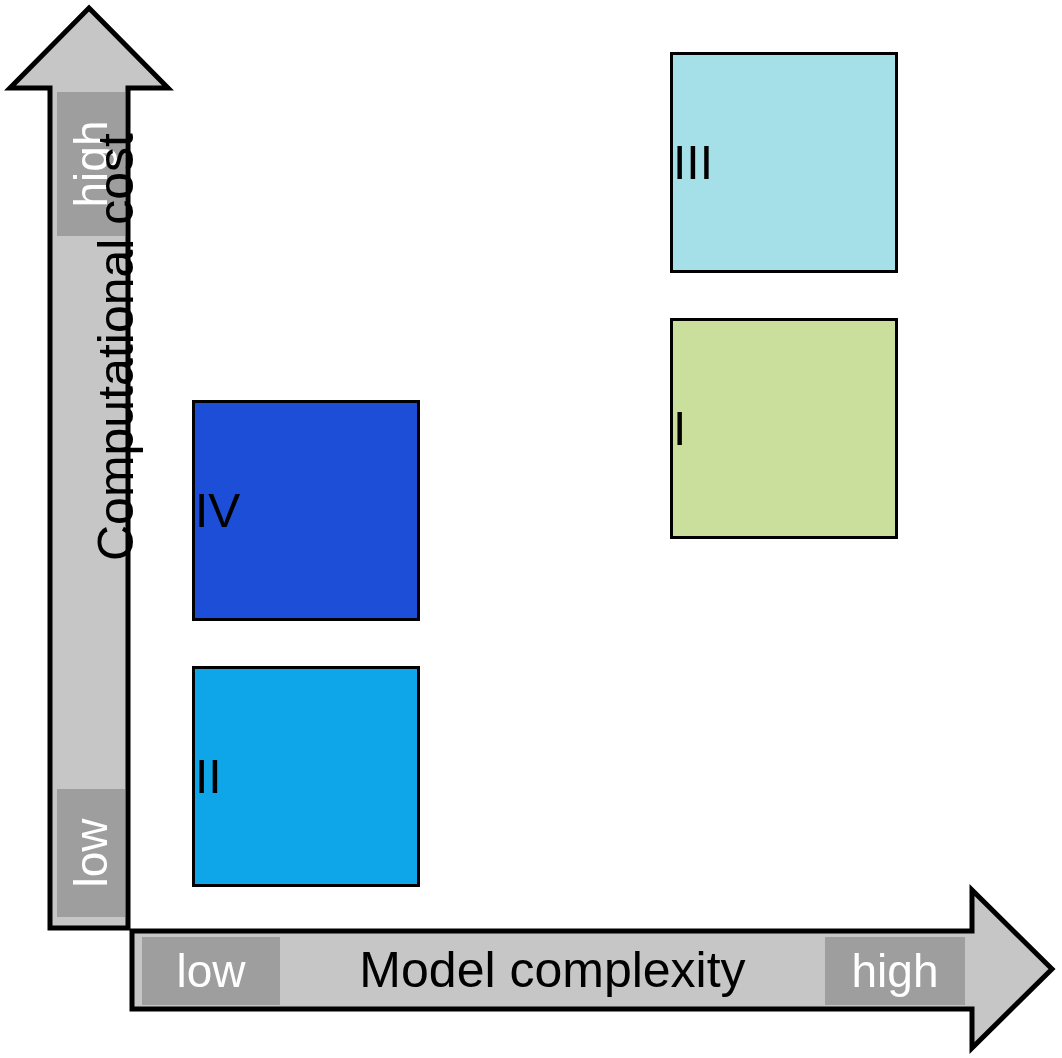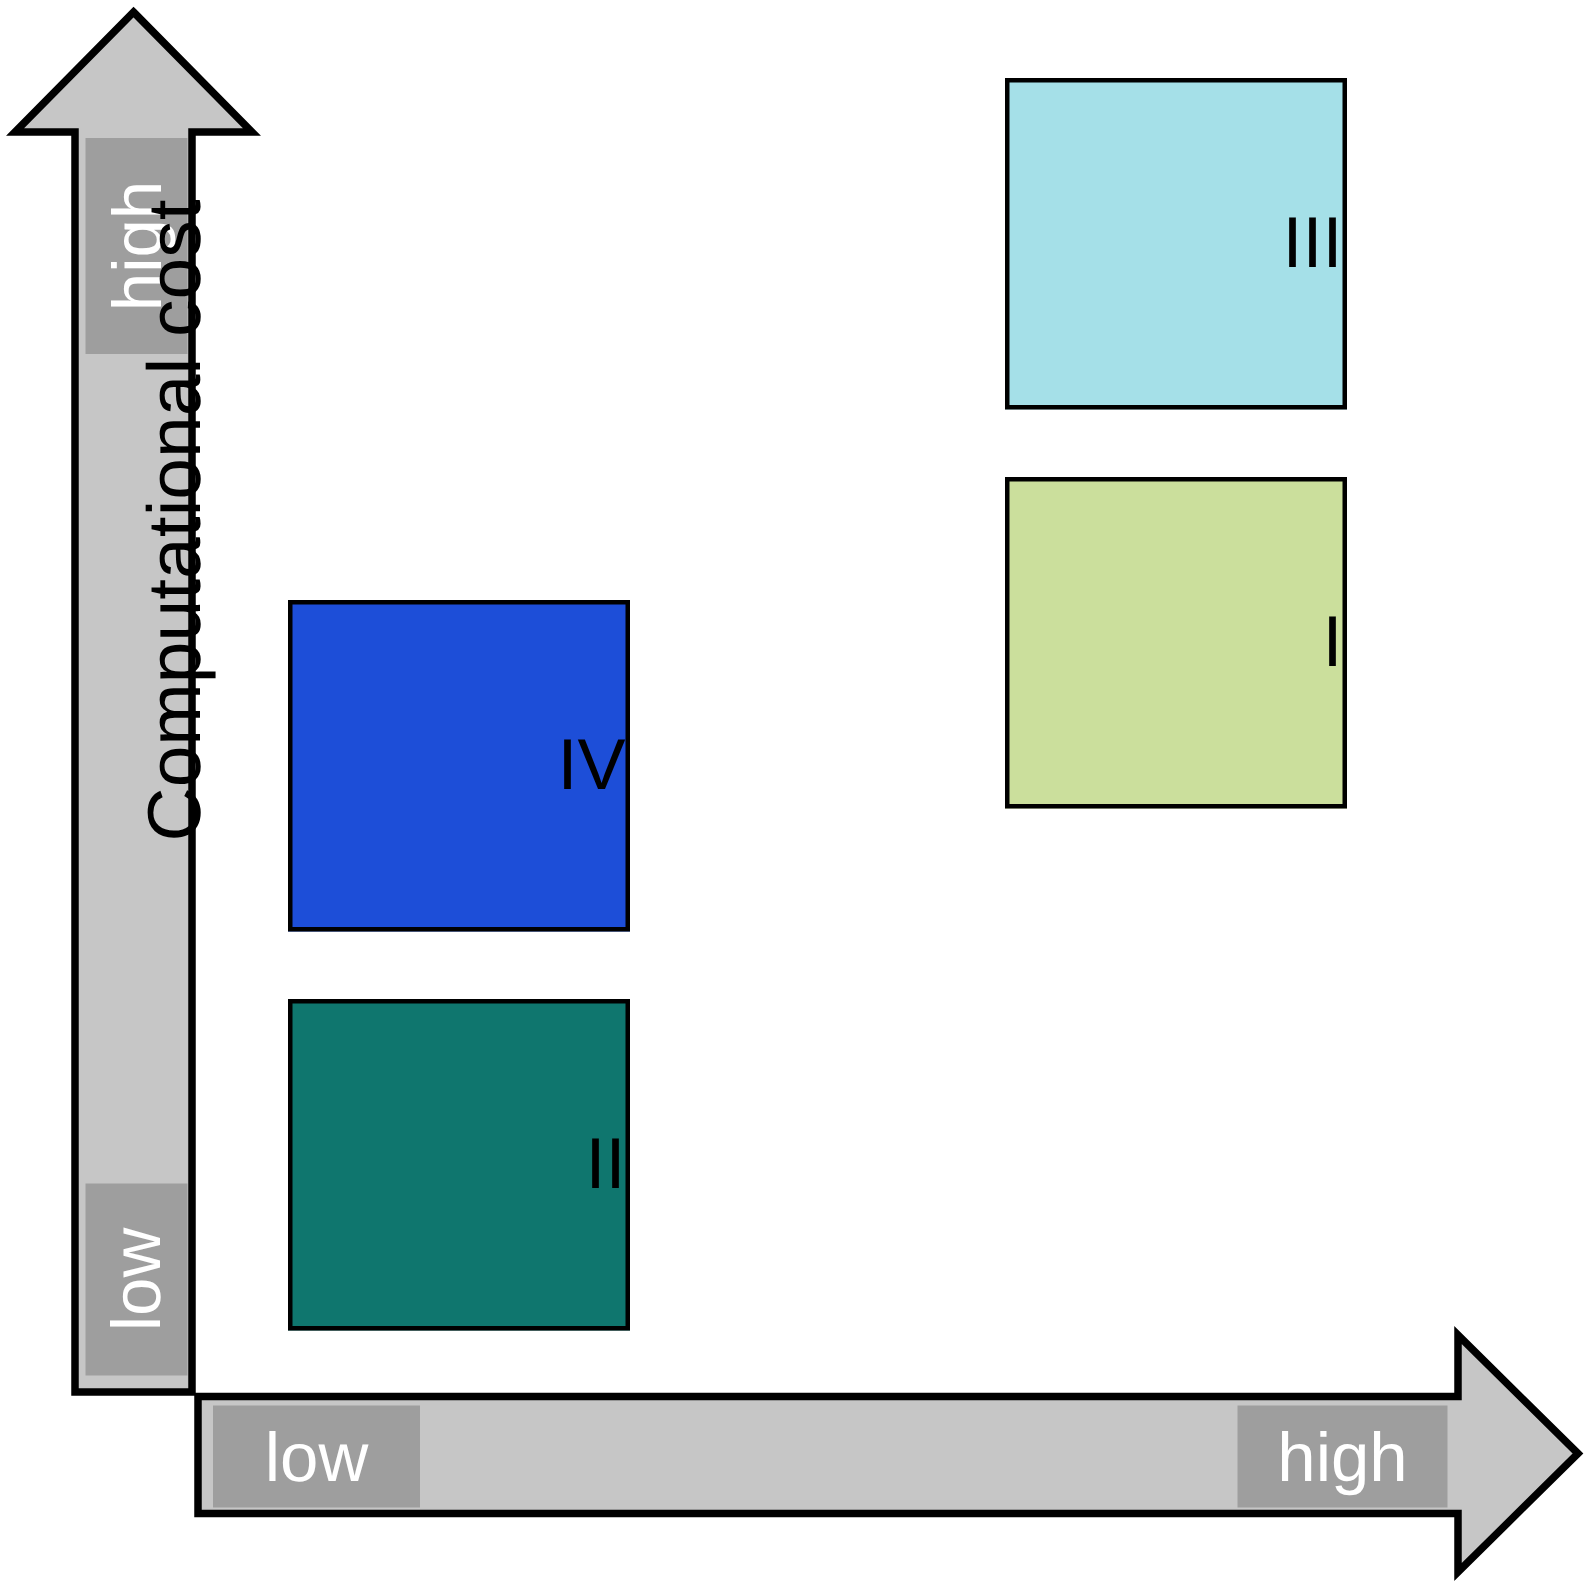--- a/index.html
+++ b/index.html
@@ -88,21 +88,21 @@
     width: 545px;
     text-align: center;
   }
   
   .quad-box {
     position: absolute;
     border: 3px solid #000000;
     box-sizing: border-box;
     display: flex;
     align-items: center;
-    justify-content: flex-end;
+    justify-content: flex-start;
     color: #000000;
     font-size: 48px;
     line-height: 1;
   }
 </style>
 </head>
 <body>
 
 <div id="canvas" style="background: rgb(255, 255, 255);">
 
@@ -124,29 +124,30 @@
   <div class="axis-title" id="axis-title-y">Computational cost</div>
 
   <div class="axis-badge" id="badge-x-low" style="background: rgb(158, 158, 158); color: rgb(255, 255, 255);">
     <span>low</span>
   </div>
 
   <div class="axis-badge" id="badge-x-high" style="background: rgb(158, 158, 158); color: rgb(255, 255, 255);">
     <span>high</span>
   </div>
 
+  <div class="axis-title" id="axis-title-x">Model complexity</div>
 
   <div id="boxes-container">
       <div class="quad-box" style="left: 670px; top: 52px; width: 228px; height: 221px; background: rgb(165, 224, 232); border-color: rgb(0, 0, 0);">
         <span>III</span>
       </div>
       <div class="quad-box" style="left: 670px; top: 318px; width: 228px; height: 221px; background: rgb(203, 223, 156); border-color: rgb(0, 0, 0);">
         <span>I</span>
       </div>
       <div class="quad-box" style="left: 192px; top: 400px; width: 228px; height: 221px; background: #1d4ed8; border-color: rgb(0, 0, 0);">
         <span>IV</span>
       </div>
-      <div class="quad-box" style="left: 192px; top: 666px; width: 228px; height: 221px; background: #0f766e; border-color: rgb(0, 0, 0);">
+      <div class="quad-box" style="left: 192px; top: 666px; width: 228px; height: 221px; background: #0ea5e9; border-color: rgb(0, 0, 0);">
         <span>II</span>
       </div>
     </div>
 
 </div>
 
 </body></html>

